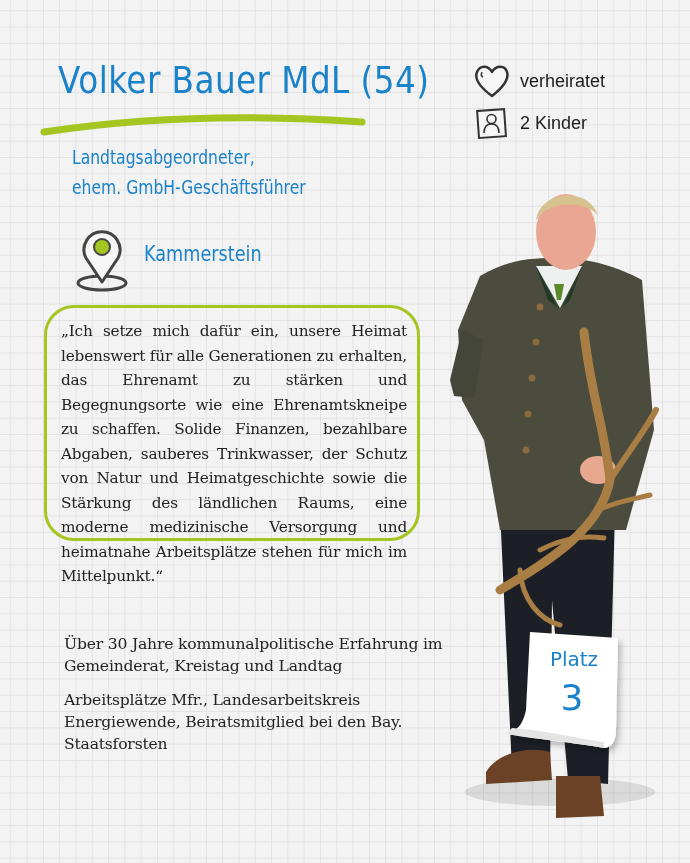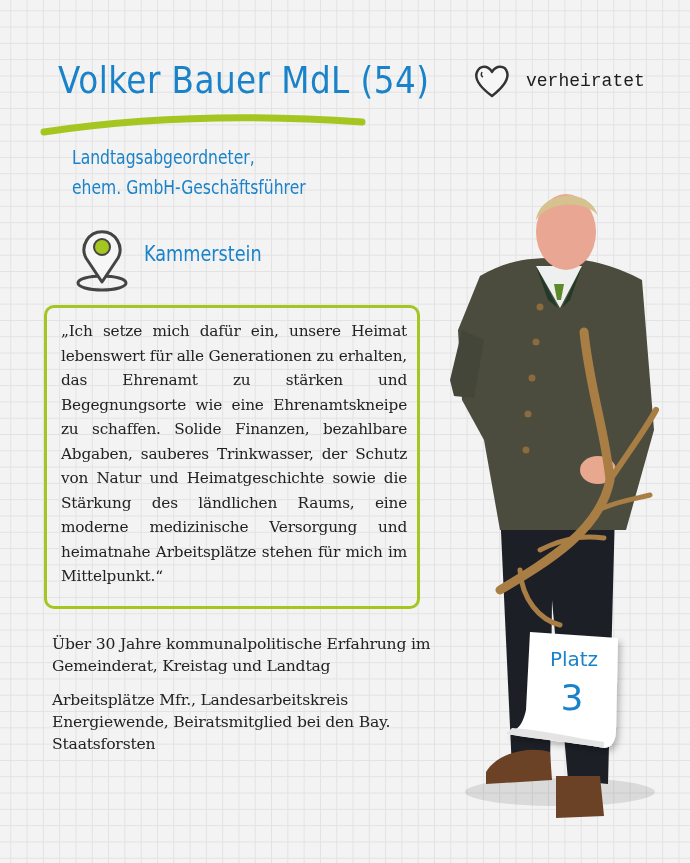--- a/index.html
+++ b/index.html
@@ -25,31 +25,31 @@
     transform:scaleX(0.82);transform-origin:left top;white-space:nowrap;
   }
   .pin{position:absolute;left:76px;top:226px;}
   .town{
     position:absolute;left:144px;top:242px;font-size:21px;
     transform:scaleX(0.84);transform-origin:left top;white-space:nowrap;
   }
   .facts{position:absolute;left:472px;top:60px;}
   .fact{display:flex;align-items:center;height:42px;}
   .fact-icon{width:40px;display:flex;justify-content:center;}
-  .fact-text{font-family:Liberation Mono, monospace;font-size:18px;color:#1c1c1c;margin-left:14px;}
+  .fact-text{font-family:Liberation Sans, sans-serif;font-size:18px;color:#1c1c1c;margin-left:8px;}
   .quote-box{
-    position:absolute;left:44px;top:305px;width:376px;height:304px;
-    border:3px solid #a5c520;border-radius:10px;box-sizing:border-box;
+    position:absolute;left:44px;top:305px;width:376px;height:236px;
+    border:3px solid #a5c520;border-radius:30px;box-sizing:border-box;
     padding:11px 10px 0 14px;
   }
   .quote{
     font-size:15.3px;line-height:24.5px;color:#222;text-align:justify;margin:0;
     letter-spacing:-0.2px;
   }
-  .bio{position:absolute;left:52px;top:633px;width:400px;color:#222;font-size:15.6px;line-height:22px;letter-spacing:-0.2px;}
+  .bio{position:absolute;left:64px;top:633px;width:400px;color:#222;font-size:15.6px;line-height:22px;letter-spacing:-0.2px;}
   .bio p{margin:0 0 12px 0;}
   .photo{position:absolute;left:440px;top:180px;width:240px;height:660px;}
   .place-note{position:absolute;left:504px;top:630px;}
 </style>
 </head>
 <body>
 
 <h1 class="title hand">Volker Bauer MdL (54)</h1>
 
 <svg class="underline" width="330" height="30" viewBox="0 0 330 30">
@@ -70,20 +70,30 @@
 
 <div class="facts">
   <div class="fact">
     <span class="fact-icon">
       <svg width="38" height="36" viewBox="0 0 38 36">
         <path d="M19 33 C 4 22 2 14 4 9 C 7 2 15 2 19 9 C 23 2 32 2 34 9 C 36 15 33 22 19 33 Z" fill="#f6f6f6" stroke="#333" stroke-width="2.5" stroke-linejoin="round"></path>
         <path d="M9 9 C 8 11 8 13 10 14" stroke="#333" stroke-width="1.5" fill="none"></path>
       </svg>
     </span>
     <span class="fact-text">verheiratet</span>
+  </div>
+  <div class="fact">
+    <span class="fact-icon">
+      <svg width="34" height="34" viewBox="0 0 34 34">
+        <rect x="3" y="4" width="27" height="27" fill="#f6f6f6" stroke="#333" stroke-width="2" transform="rotate(-4 17 17)"></rect>
+        <circle cx="16.5" cy="13" r="4.5" fill="none" stroke="#333" stroke-width="1.6"></circle>
+        <path d="M9 27 C 9 20 13 18 16.5 18 C 20 18 24 20 24 27" fill="none" stroke="#333" stroke-width="1.6"></path>
+      </svg>
+    </span>
+    <span class="fact-text">2 Kinder</span>
   </div>
 </div>
 
 <div class="quote-box">
   <p class="quote" lang="de" style="hyphens:auto;">„Ich setze mich dafür ein, unsere Heimat lebenswert für alle Generationen zu erhalten, das Ehrenamt zu stärken und Begegnungsorte wie eine Ehrenamtskneipe zu schaffen. Solide Finanzen, bezahlbare Abgaben, sauberes Trinkwasser, der Schutz von Natur und Heimatgeschichte sowie die Stärkung des ländlichen Raums, eine moderne medizinische Versorgung und heimatnahe Arbeitsplätze stehen für mich im Mittelpunkt.“</p>
 </div>
 
 <div class="bio">
   <p>Über 30 Jahre kommunalpolitische Erfahrung im Gemeinderat, Kreistag und Landtag</p>
   <p>Arbeitsplätze Mfr., Landesarbeitskreis Energiewende, Beiratsmitglied bei den Bay. Staatsforsten</p>

